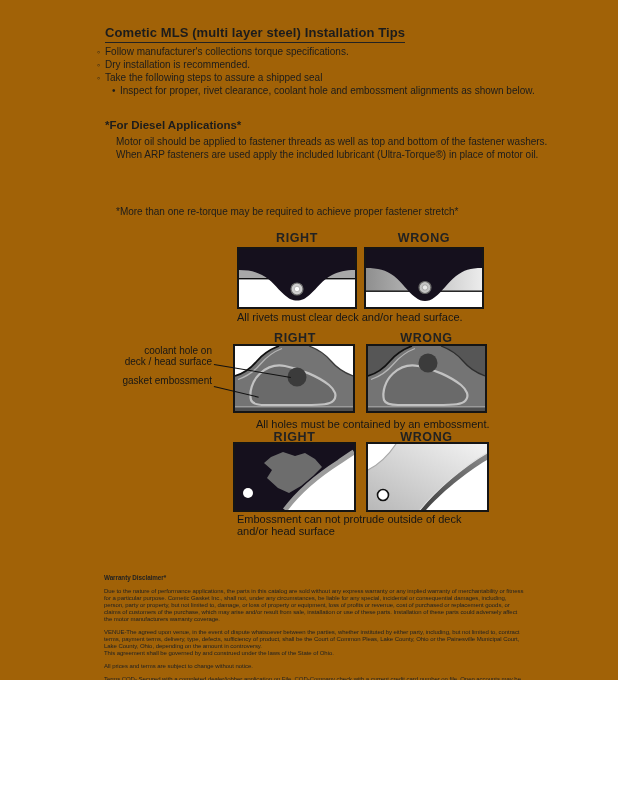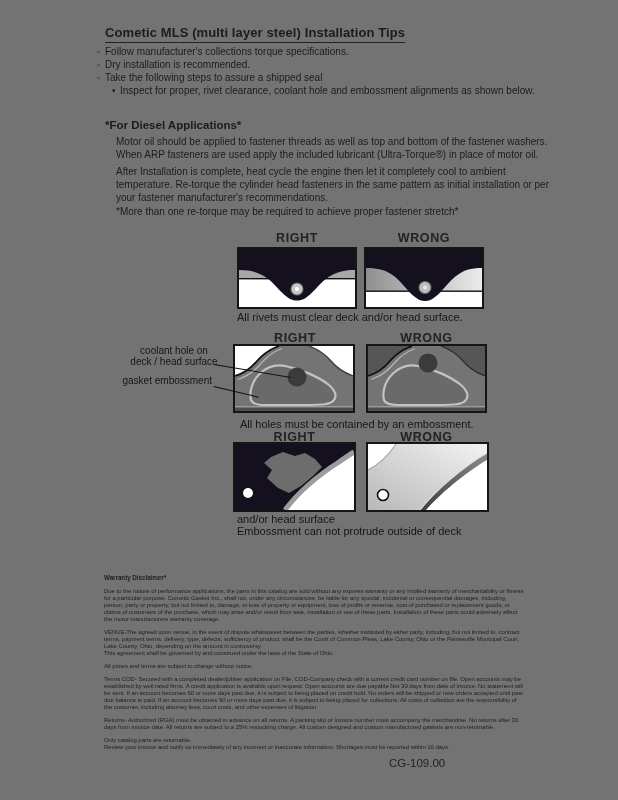--- a/index.html
+++ b/index.html
@@ -1,16 +1,16 @@
 <!DOCTYPE html>
 <html><head>
 <meta charset="utf-8">
 <style>
   html,body{margin:0;padding:0;background:#ffffff;}
-  .page{position:relative;width:618px;height:800px;background:#737373;overflow:hidden;
+  .page{position:relative;width:618px;height:680px;background:#a16207;overflow:hidden;
         font-family:"Liberation Sans", sans-serif;color:#1c1c1c;}
   .title{position:absolute;left:105px;top:25px;font-size:13px;font-weight:bold;
          border-bottom:1.5px solid #222;padding-bottom:2px;letter-spacing:0.1px;}
   .bullets{position:absolute;left:97px;top:46px;width:440px;font-size:10px;line-height:12.9px;}
   .b-row{white-space:nowrap;}
   .b-row.indent{padding-left:15px;}
   .marker{display:inline-block;width:8px;font-size:9px;}
   .marker.dot{font-size:10px;}
   .diesel-head{position:absolute;left:105px;top:119px;font-size:11.5px;font-weight:bold;}
   .para{position:absolute;left:116px;width:436px;font-size:10px;line-height:13px;}
@@ -41,21 +41,20 @@
 
   <div class="bullets">
     <div class="b-row"><span class="marker">◦</span><span>Follow manufacturer's collections torque specifications.</span></div>
     <div class="b-row"><span class="marker">◦</span><span>Dry installation is recommended.</span></div>
     <div class="b-row"><span class="marker">◦</span><span>Take the following steps to assure a shipped seal</span></div>
     <div class="b-row indent"><span class="marker dot">•</span><span>Inspect for proper, rivet clearance, coolant hole and embossment alignments as shown below.</span></div>
   </div>
 
   <div class="diesel-head">*For Diesel Applications*</div>
   <div class="para p1">Motor oil should be applied to fastener threads as well as top and bottom of the fastener washers. When ARP fasteners are used apply the included lubricant (Ultra-Torque®) in place of motor oil.</div>
-  <div class="para p2">After Installation is complete, heat cycle the engine then let it completely cool to ambient temperature. Re-torque the cylinder head fasteners in the same pattern as initial installation or per your fastener manufacturer's recommendations.</div>
   <div class="para p3">*More than one re-torque may be required to achieve proper fastener stretch*</div>
 
   <div class="dlabel" style="left:237px;top:231px;">RIGHT</div>
   <div class="dlabel" style="left:364px;top:231px;">WRONG</div>
 
   <div class="dbox" style="left:237px;top:247px;">
     <svg width="116" height="58" viewBox="0 0 116 58">
       <rect x="0" y="0" width="116" height="58" fill="#ffffff"></rect>
       <rect x="0" y="21" width="116" height="8.5" fill="#a8a8a8"></rect>
       <rect x="0" y="29" width="116" height="1.4" fill="#111111"></rect>
@@ -80,21 +79,21 @@
       <circle cx="59" cy="38.5" r="6" fill="#c4c4c4" stroke="#666666" stroke-width="1.2"></circle>
       <circle cx="59" cy="38.5" r="2.7" fill="#e8e8e8" stroke="#888888" stroke-width="0.6"></circle>
     </svg>
   </div>
 
   <div class="dcaption" style="left:237px;top:312px;">All rivets must clear deck and/or head surface.</div>
 
   <div class="dlabel" style="left:234px;top:331px;width:122px;">RIGHT</div>
   <div class="dlabel" style="left:366px;top:331px;width:121px;">WRONG</div>
 
-  <div class="callout" style="left:124px;top:346px;width:100px;text-align:center;">
+  <div class="callout" style="left:112px;top:346px;width:100px;">
     <div>coolant hole on</div>
     <div>deck / head surface</div>
   </div>
   <div class="callout" style="left:112px;top:376px;width:100px;">gasket embossment</div>
   <div class="callout-line" style="left:214px;top:364px;width:78px;transform:rotate(9.6deg);"></div>
   <div class="callout-line" style="left:214px;top:386px;width:46px;transform:rotate(13.5deg);"></div>
 
   <div class="dbox" style="left:233px;top:344px;">
     <svg width="118" height="65" viewBox="0 0 118 65">
       <rect x="0" y="0" width="118" height="65" fill="#747474"></rect>
@@ -118,21 +117,21 @@
       <path d="M44,0 C36,3 28,8 22,15 C17,21 10,27 0,30" fill="none" stroke="#111111" stroke-width="1.8"></path>
       <path d="M73,0 C81,3 89,8 95,15 C100,21 109,27 117,30" fill="none" stroke="#2e2e2e" stroke-width="1.3"></path>
       <path d="M47,2.5 C39,5.5 31.5,11 25.5,18 C20.5,24 13,30 3,33.5" fill="none" stroke="#b5b5b5" stroke-width="1.3"></path>
       <path d="M16,54 C14,46 17,35 25,27.5 C31,22 40,18 50,20 C66,23 83,31 93,39 C99,44 101.5,50 97.5,54.5 C94,58.5 87,59 69,59 L30,59 C22,59 17.5,58 16,54 Z" fill="#6a6a6a" stroke="#c2c2c2" stroke-width="2.2"></path>
       <rect x="0" y="60" width="117" height="1.6" fill="#9a9a9a"></rect>
       <rect x="0" y="61.6" width="117" height="3.4" fill="#4f4f4f"></rect>
       <circle cx="60" cy="17" r="9.5" fill="#3b3b3b"></circle>
     </svg>
   </div>
 
-  <div class="dcaption" style="left:240px;top:419px;">All holes must be contained by an embossment.</div>
+  <div class="dcaption" style="left:256px;top:419px;">All holes must be contained by an embossment.</div>
 
   <div class="dlabel" style="left:233px;top:430px;width:123px;">RIGHT</div>
   <div class="dlabel" style="left:366px;top:430px;width:121px;">WRONG</div>
 
   <div class="dbox" style="left:233px;top:442px;">
     <svg width="119" height="66" viewBox="0 0 119 66">
       <rect x="0" y="0" width="119" height="66" fill="#15101d"></rect>
       <path d="M50,66 C62,50 82,32 104,18 C109,14.6 114,11 119,8 L119,66 Z" fill="#ffffff"></path>
       <path d="M50,66 C62,50 82,32 104,18 C109,14.6 114,11 119,8" fill="none" stroke="#9c9c9c" stroke-width="5"></path>
       <polygon points="36,13 48,8 60,12 70,9 80,15 87,23 78,32 66,42 54,49 43,44 32,34 37,26 29,19" fill="#6d6d6d"></polygon>
@@ -155,22 +154,22 @@
       <rect x="0" y="0" width="119" height="66" fill="#ffffff"></rect>
       <path d="M28,0 L119,0 L119,9 C96,22 68,46 52,66 L0,66 L0,26 C12,20 20,12 28,0 Z" fill="url(#g3)"></path>
       <path d="M28,0 C20,12 12,20 0,26" fill="none" stroke="#a8a8a8" stroke-width="1.2"></path>
       <path d="M52,66 C68,46 96,22 119,9 L119,16 C98,28 72,50 58,66 Z" fill="url(#g4)"></path>
       <path d="M52,66 C68,46 96,22 119,9" fill="none" stroke="#e2e2e2" stroke-width="1.1"></path>
       <circle cx="15" cy="51" r="5.5" fill="#ffffff" stroke="#111111" stroke-width="1.6"></circle>
     </svg>
   </div>
 
   <div class="dcaption" style="left:237px;top:514px;width:250px;">
+    <div>Embossment can not protrude outside of deck</div>
     <div>and/or head surface</div>
-    <div>Embossment can not protrude outside of deck</div>
   </div>
 
   <div class="fine">
     <div class="head">Warranty Disclaimer*</div>
     <p>Due to the nature of performance applications, the parts in this catalog are sold without any express warranty or any implied warranty of merchantability or fitness for a particular purpose.  Cometic Gasket Inc., shall not, under any circumstances, be liable for any special, incidental or consequential damages, including, person, party or property, but not limited to, damage, or loss of property or equipment, loss of profits or revenue, cost of purchased or replacement goods, or claims of customers of the purchase, which may arise and/or result from sale, installation or use of these parts.  Installation of these parts could adversely affect the motor manufacturers warranty coverage.</p>
     <p class="joined">VENUE-The agreed upon venue, in the event of dispute whatsoever between the parties, whether instituted by either party, including, but not limited to, contract terms, payment terms, delivery, type, defects, sufficiency of product, shall be the Court of Common Pleas, Lake County, Ohio or the Painesville Municipal Court, Lake County, Ohio, depending on the amount in controversy.</p>
     <p class="joined-gap">This agreement shall be governed by and construed under the laws of the State of Ohio.</p>
     <p>All prices and terms are subject to change without notice.</p>
     <p>Terms COD- Secured with a completed dealer/jobber application on File, COD-Company check with a current credit card number on file.  Open accounts may be established by well rated firms.  A credit application is available upon request.  Open accounts are due payable Net 30 days from date of invoice.  No statement will be sent.  If an account becomes 60 or more days past due, it is subject to being placed on credit hold.  No orders will be shipped or new orders accepted until past due balance is paid.  If an account becomes 90 or more days past due, it is subject to being placed for collections.  All costs of collection are the responsibility of the customer, including attorney fees, court costs, and other expenses of litigation.</p>
     <p>Returns- Authorized (RGA) must be obtained in advance on all returns.  A packing slip or invoice number must accompany the merchandise.  No returns after 30 days from invoice date.  All returns are subject to a 25% restocking charge.  All custom designed and custom manufactured gaskets are non-returnable.</p>

